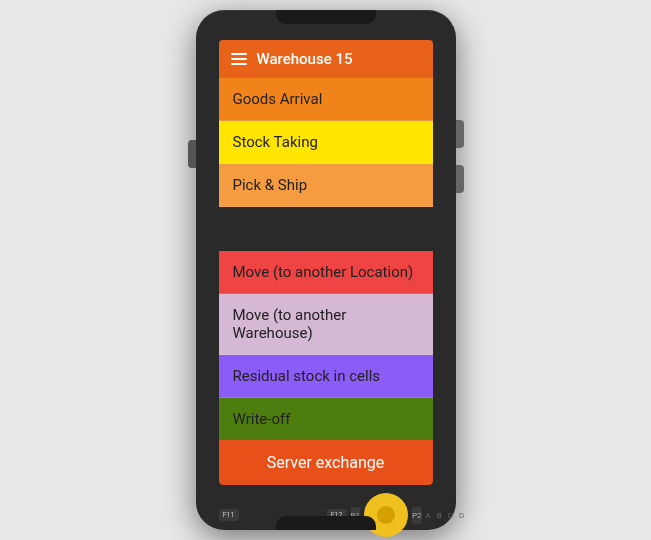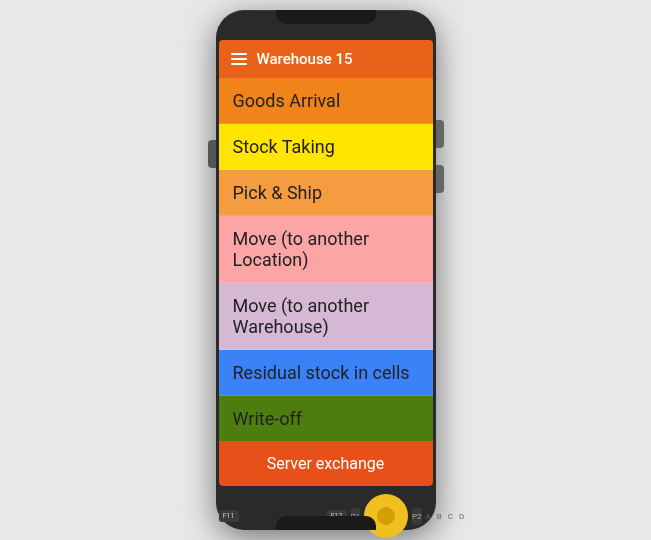--- a/index.html
+++ b/index.html
@@ -8,21 +8,21 @@
       display: flex;
       justify-content: center;
       align-items: center;
       width: 651px;
       height: 540px;
       font-family: 'Roboto', Arial, sans-serif;
       overflow: hidden;
     }
 
     .device {
-      width: 220px;
+      width: 260px;
       height: 520px;
       background: #2a2a2a;
       border-radius: 28px;
       position: relative;
       box-shadow: 0 8px 32px rgba(0,0,0,0.5), inset 0 1px 0 rgba(255,255,255,0.08);
       display: flex;
       flex-direction: column;
       align-items: center;
     }
 
@@ -99,35 +99,35 @@
     }
     .screen-title {
       color: white;
       font-size: 15px;
       font-weight: 500;
     }
 
     
     .menu-item {
       padding: 12px 14px;
-      font-size: 18px;
+      font-size: 15px;
       font-weight: 400;
       cursor: pointer;
       border-bottom: 1px solid rgba(255,255,255,0.15);
     }
     .menu-item:last-of-type {
       border-bottom: none;
     }
 
     .item-goods-arrival { background: #F0841A; color: #222; }
     .item-pick-ship { background: #F59B40; color: #222; }
     .item-stock-taking { background: #FFE500; color: #222; }
-    .item-move-location { background: #fca5a5; color: #222; }
+    .item-move-location { background: #ef4444; color: #222; margin-top: 44px; }
     .item-move-warehouse { background: #D4B8D4; color: #222; }
-    .item-residual { background: #3b82f6; color: #222; }
+    .item-residual { background: #8b5cf6; color: #222; }
     .item-writeoff { background: #4d7c0f; color: #222; }
 
     .server-exchange-btn {
       background: #E8501A;
       color: white;
       text-align: center;
       padding: 13px;
       font-size: 16px;
       font-weight: 400;
       cursor: pointer;

